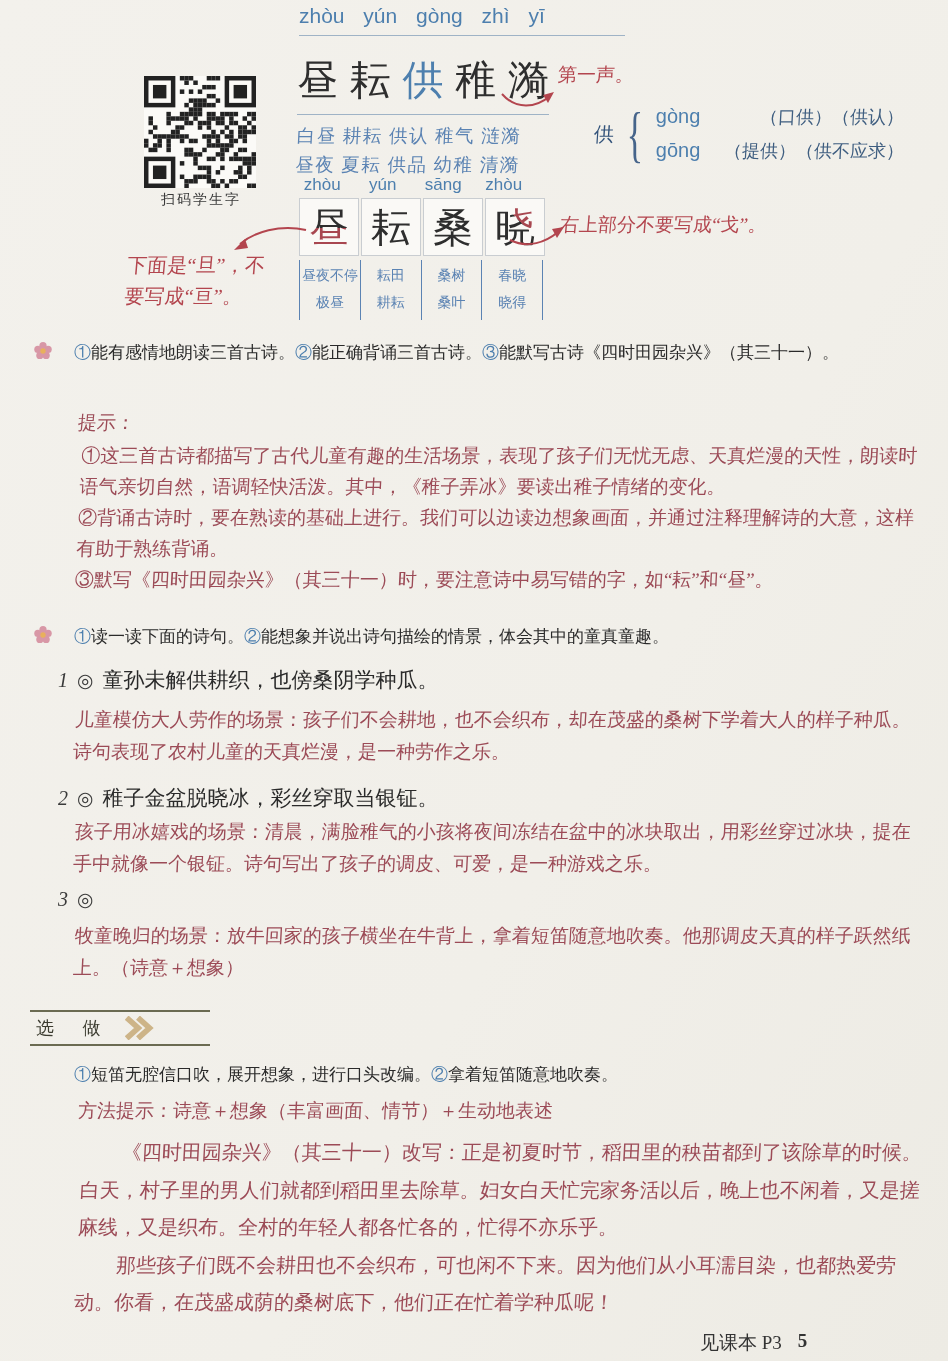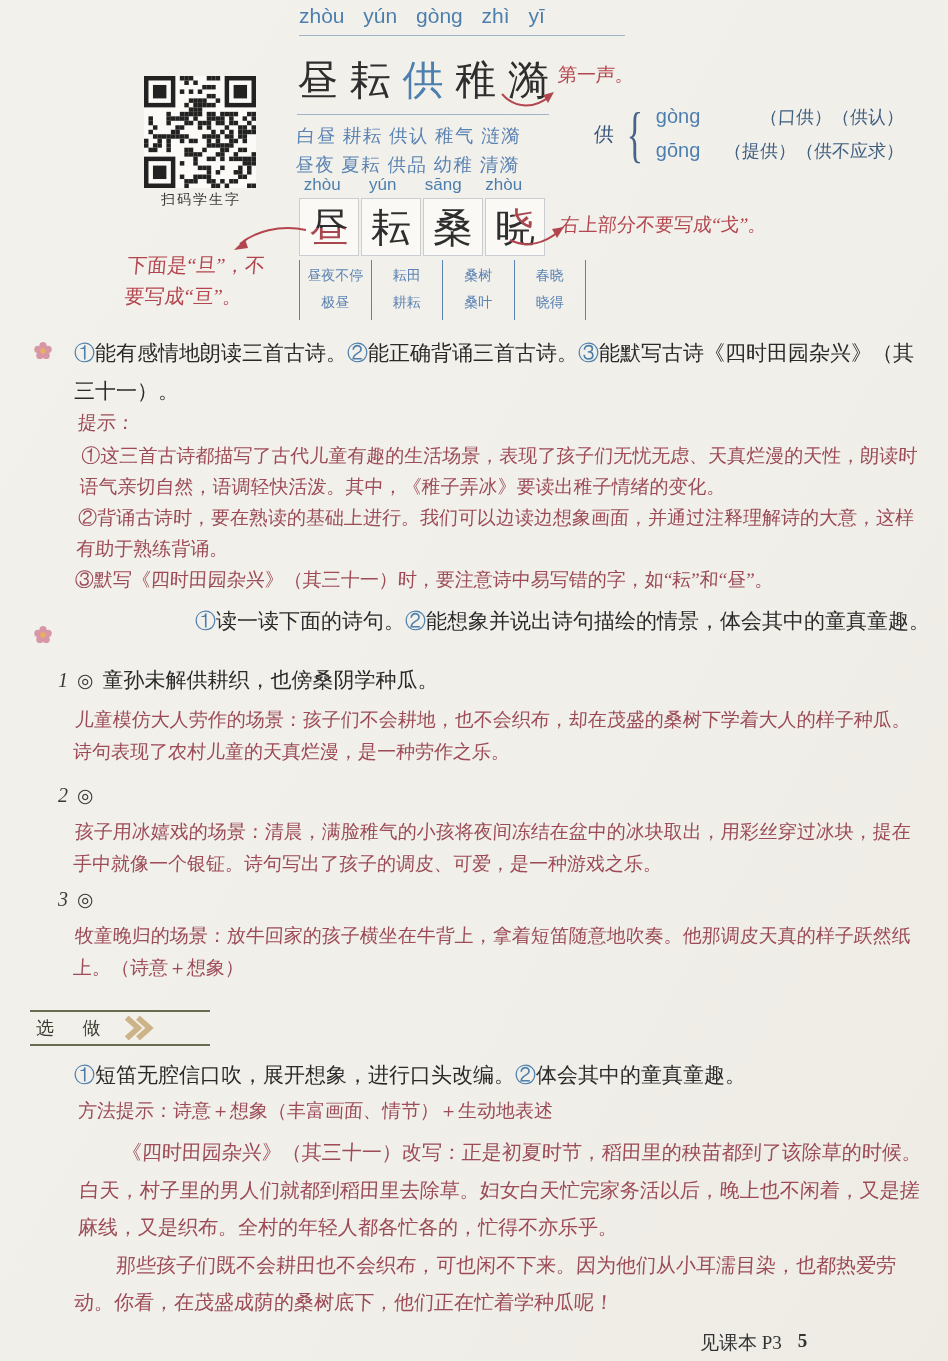--- a/index.html
+++ b/index.html
@@ -31,33 +31,33 @@
   .pinyin2 span{flex:1;text-align:center;}
   .boxes{left:299px;top:198px;display:flex;gap:2px;}
   .charbox{width:58px;height:56px;border:1px solid #c9cdd1;background:#faf9f6;display:flex;align-items:center;justify-content:center;
            font-size:40px;color:#2e2e2e;}
   .char-zhou{background-image:linear-gradient(180deg,#2e2e2e 50%,#a84750 50%);-webkit-background-clip:text;background-clip:text;color:transparent;}
   .char-xiao{background-image:linear-gradient(45deg,#2e2e2e 62%,#a84750 62%);-webkit-background-clip:text;background-clip:text;color:transparent;}
 
   .note-left{left:126px;top:250px;font-size:20px;line-height:31px;color:#b3454e;transform:skewX(-5deg);}
   .note-right{left:560px;top:212px;font-size:19px;color:#b3454e;transform:skewX(-5deg);}
 
-  .word-cols{left:299px;top:260px;width:287px;display:flex;}
+  .word-cols{left:299px;top:260px;width:244px;display:flex;}
   .wcol{flex:1;border-left:1.5px solid #5b83b3;text-align:center;font-size:14px;line-height:27px;color:#5b83b3;padding:2px 0 4px;}
   .wcol:last-child{border-right:1.5px solid #5b83b3;}
 
   .arrow-svg path{stroke:#b3454e;stroke-width:2;fill:none;}
   .arrow-svg polygon{fill:#b3454e;}
 
   
   .flower{width:18px;height:18px;}
-  .task-text{font-size:21px;line-height:38px;color:#2a2a2a;}
+  .task-text{font-size:17px;line-height:38px;color:#2a2a2a;}
   .cnum{color:#4d7fae;}
   .t1{left:74px;top:334px;width:844px;}
-  .t2{left:74px;top:602px;width:856px;text-align:right;}
+  .t2{left:74px;top:618px;width:856px;}
   .t3{left:74px;top:1056px;width:856px;}
   .fl1{left:34px;top:342px;}
   .fl2{left:34px;top:626px;}
 
   .hint-label{left:78px;top:410px;font-size:19px;color:#9c4b57;transform:skewX(-5deg);}
   .hints{left:78px;top:440px;width:838px;font-size:19px;line-height:31px;color:#9c4b57;transform:skewX(-3deg);}
   .hints p{margin:0;}
 
   .poem-head{display:flex;align-items:baseline;gap:9px;font-size:21px;color:#2a2a2a;}
   .poem-num{font-size:20px;font-style:italic;color:#3a3a3a;}
@@ -413,38 +413,39 @@
   <div class="abs poem-head ph1">
     <span class="poem-num">1</span>
     <span class="poem-mark">◎</span>
     <span>童孙未解供耕织，也傍桑阴学种瓜。</span>
   </div>
   <div class="abs poem-analysis pa1">儿童模仿大人劳作的场景：孩子们不会耕地，也不会织布，却在茂盛的桑树下学着大人的样子种瓜。诗句表现了农村儿童的天真烂漫，是一种劳作之乐。</div>
 
   <div class="abs poem-head ph2">
     <span class="poem-num">2</span>
     <span class="poem-mark">◎</span>
+    <span>稚子金盆脱晓冰，彩丝穿取当银钲。</span>
   </div>
   <div class="abs poem-analysis pa2">孩子用冰嬉戏的场景：清晨，满脸稚气的小孩将夜间冻结在盆中的冰块取出，用彩丝穿过冰块，提在手中就像一个银钲。诗句写出了孩子的调皮、可爱，是一种游戏之乐。</div>
 
   <div class="abs poem-head ph3">
     <span class="poem-num">3</span>
     <span class="poem-mark">◎</span>
   </div>
   <div class="abs poem-analysis pa3">牧童晚归的场景：放牛回家的孩子横坐在牛背上，拿着短笛随意地吹奏。他那调皮天真的样子跃然纸上。（诗意＋想象）</div>
 
   <div class="abs xz-header">
     <span class="xz-text">选 做</span>
     <svg class="chev" viewBox="0 0 34 24">
       <path d="M4 3 L14 12 L4 21"></path>
         <path d="M16 3 L26 12 L16 21"></path>
     </svg>
   </div>
   <div class="abs task-text t3">
-    <span class="cnum">①</span><span>短笛无腔信口吹，展开想象，进行口头改编。</span><span class="cnum">②</span><span>体会其中的童真童趣。</span>
+    <span class="cnum">①</span><span>短笛无腔信口吹，展开想象，进行口头改编。</span><span class="cnum">②</span><span>拿着短笛随意地吹奏。</span>
   </div>
   <div class="abs method-hint">方法提示：诗意＋想象（丰富画面、情节）＋生动地表述</div>
   <div class="abs rewrite">
     <p>《四时田园杂兴》（其三十一）改写：正是初夏时节，稻田里的秧苗都到了该除草的时候。白天，村子里的男人们就都到稻田里去除草。妇女白天忙完家务活以后，晚上也不闲着，又是搓麻线，又是织布。全村的年轻人都各忙各的，忙得不亦乐乎。</p>
     <p>那些孩子们既不会耕田也不会织布，可也闲不下来。因为他们从小耳濡目染，也都热爱劳动。你看，在茂盛成荫的桑树底下，他们正在忙着学种瓜呢！</p>
   </div>
 
   <div class="abs footer">
     <span>见课本 P3</span>
     <span class="pgnum">5</span>

